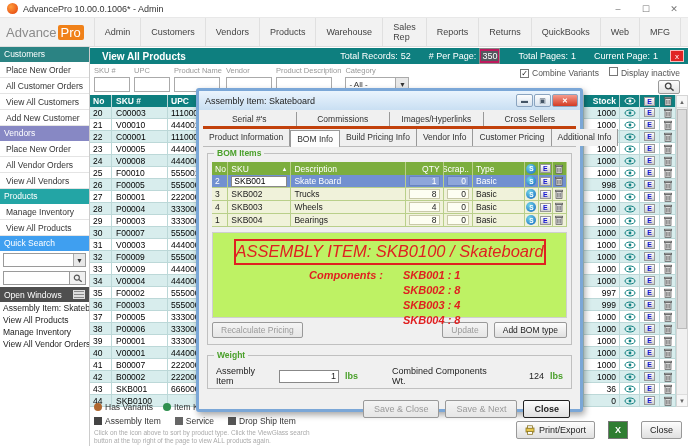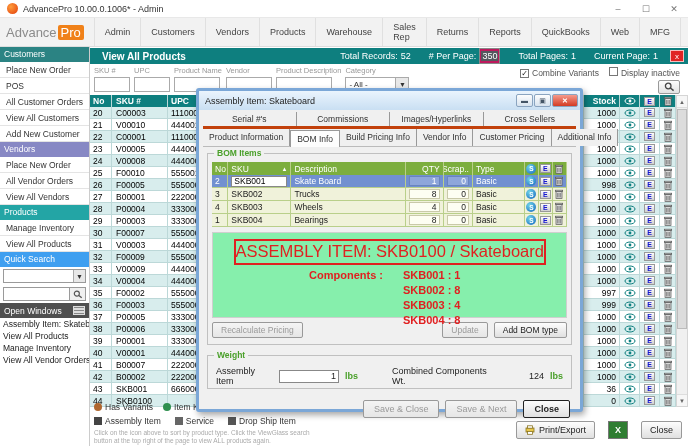--- a/index.html
+++ b/index.html
@@ -109,21 +109,21 @@
   .bt-sku { width:67px; }
   .bt-desc { width:122px; }
   .bt-qty { width:40px; justify-content:flex-end; }
   .bt-scrap { width:31px; justify-content:flex-end; }
   .bt-type { width:55px; }
   .bt-ic { width:15px; justify-content:center; padding:0; }
   .num-box { background:#fdfef2; border:1px solid #c9c9a9; width:100%; height:10px; display:flex; align-items:center; justify-content:flex-end; padding-right:2px; color:#222; }
   .selected .num-box { background:#8ea6da; color:#fff; border-color:#6a84bf; }
   .sku-edit { background:#fff; color:#000; width:100%; height:11px; display:flex; align-items:center; padding-left:2px; border:1px solid #888; }
   .s-chip { width:10px; height:10px; border-radius:50%; background:radial-gradient(circle at 35% 30%, #6fd4e8, #1565c0); color:#fff; font-size:6.5px; font-weight:bold; display:flex; align-items:center; justify-content:center; }
-  .annotation { background:#86efac; border:1px solid #cfcfcf; margin:5px 4px 0 4px; height:86px; position:relative; }
+  .annotation { background:#bef264; border:1px solid #cfcfcf; margin:5px 4px 0 4px; height:86px; position:relative;font-style:italic; }
   .ann-box { margin:6px auto 0 auto; width:312px; border:2px solid #e02020; color:#e02020; font-size:16.5px; text-align:center; padding:1px 0 2px 0; white-space:nowrap; }
   .ann-comp-row { display:flex; margin-top:4px; color:#e02020; font-weight:bold; font-size:11px; }
   .ann-comp-label { width:170px; text-align:right; }
   .ann-comp-list { margin-left:20px; }
   .ann-comp-list div { margin-bottom:3px; }
   .bom-btns { display:flex; margin:4px 4px 0 4px; }
   .bom-btns .btn { font-size:8.5px; padding:2px 8px; }
   .btn.disabled { color:#9a9a9a; background:linear-gradient(#f4f4f4,#e6e6e6); }
   .weight-box { height:34px; margin-top:10px; }
   .weight-row { display:flex; align-items:center; margin:10px 8px 0 8px; font-size:9px; color:#222; gap:6px; }
@@ -154,34 +154,33 @@
       <span class="logo-advance">Advance</span>
       <span class="logo-pro">Pro</span>
     </div>
     <div class="nav-items" id="nav-items">
         <div class="nav-item">Admin</div>
         <div class="nav-item">Customers</div>
         <div class="nav-item">Vendors</div>
         <div class="nav-item">Products</div>
         <div class="nav-item">Warehouse</div>
         <div class="nav-item">Sales Rep</div>
+        <div class="nav-item">Reports</div>
         <div class="nav-item">Returns</div>
-        <div class="nav-item">Reports</div>
         <div class="nav-item">QuickBooks</div>
         <div class="nav-item">Web</div>
         <div class="nav-item">MFG</div>
         <div class="nav-item">MCR</div>
       </div>
 
   </div>
 
   <div class="sidebar" id="sidebar">
       <div class="sb-header" style="background: rgb(43, 131, 131);">Customers</div>
       <div class="sb-item">Place New Order</div>
-      <div class="sb-item">POS</div>
       <div class="sb-item">All Customer Orders</div>
       <div class="sb-item">View All Customers</div>
       <div class="sb-item">Add New Customer</div>
       <div class="sb-header" style="background: rgb(135, 136, 196);">Vendors</div>
       <div class="sb-item">Place New Order</div>
       <div class="sb-item">All Vendor Orders</div>
       <div class="sb-item">View All Vendors</div>
       <div class="sb-header" style="background: rgb(35, 165, 165);">Products</div>
       <div class="sb-item">Manage Inventory</div>
       <div class="sb-item">View All Products</div>

